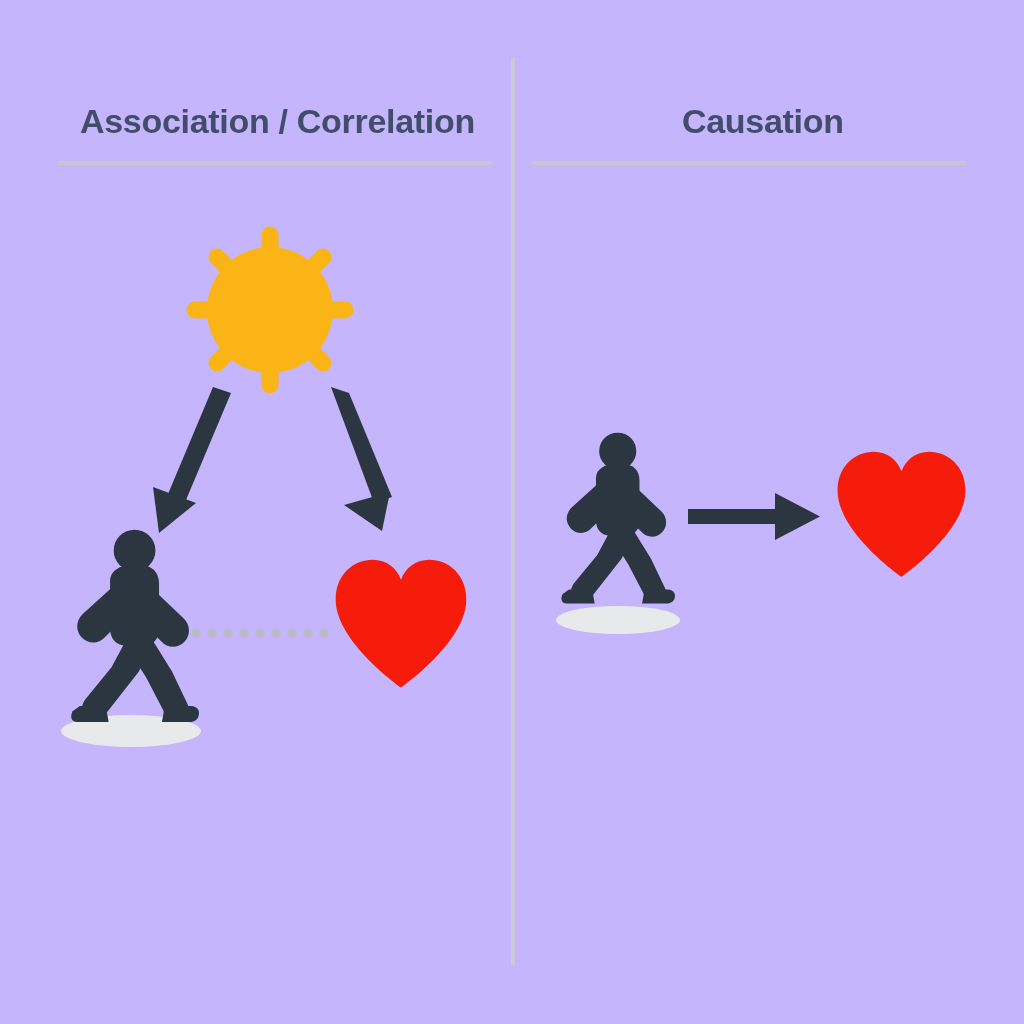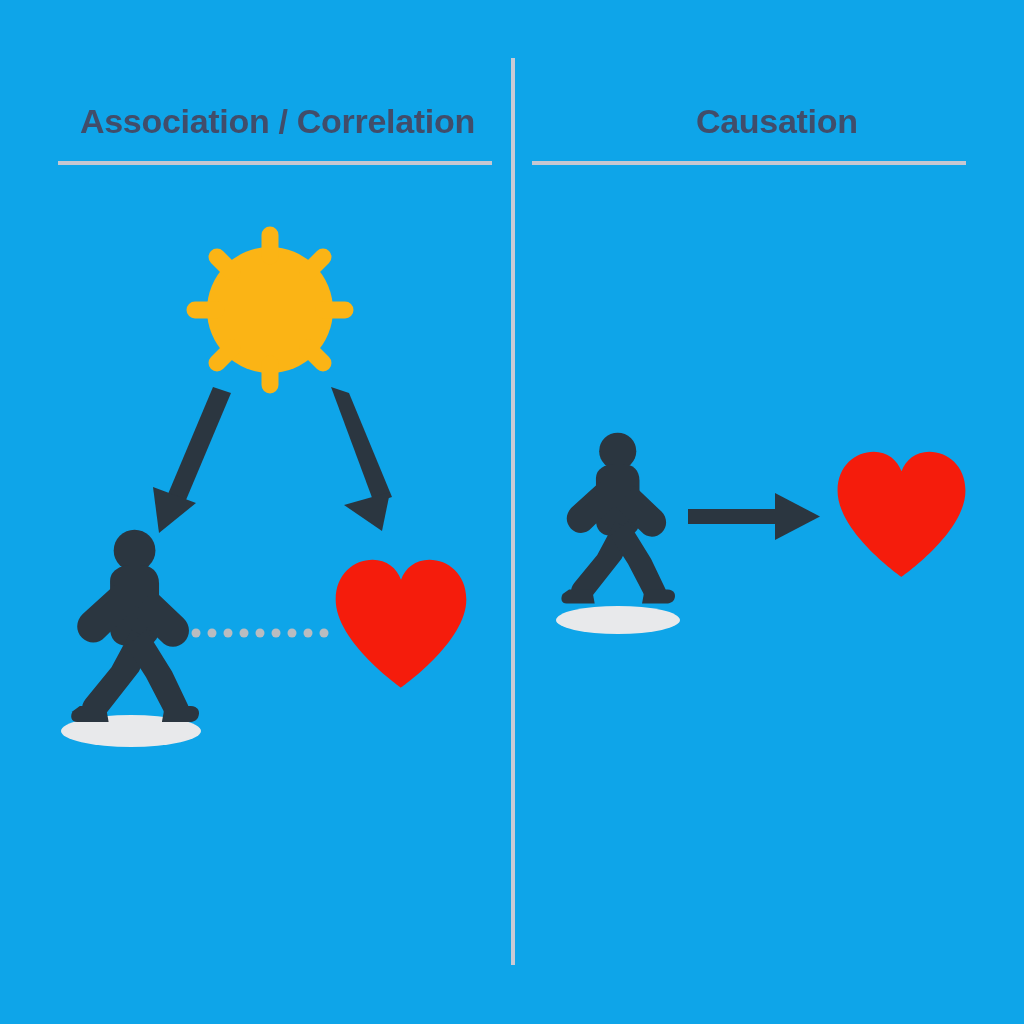--- a/index.html
+++ b/index.html
@@ -14,42 +14,42 @@
     overflow: hidden;
     font-family: "Liberation Sans", sans-serif;
     position: relative;
   }
   #canvas {
     position: absolute;
     left: 0;
     top: 0;
     width: 1024px;
     height: 1024px;
-    background: #0ea5e9;
+    background: #c4b5fd;
   }
   svg.stage {
     position: absolute;
     left: 0;
     top: 0;
     width: 1024px;
     height: 1024px;
     display: block;
   }
   .panel-title {
     position: absolute;
     font-family: "Liberation Sans", sans-serif;
     font-weight: bold;
     font-size: 34px;
     letter-spacing: -0.3px;
     color: #414d6a;
     white-space: nowrap;
     line-height: 1;
   }
   #title-left  { left: 80px;  top: 104px; }
-  #title-right { left: 696px; top: 104px; }
+  #title-right { left: 682px; top: 104px; }
 </style>
 </head>
 <body>
 
 <div id="canvas">
 
   <div class="panel-title" id="title-left">Association / Correlation</div>
 
   <div class="panel-title" id="title-right">Causation</div>
 

